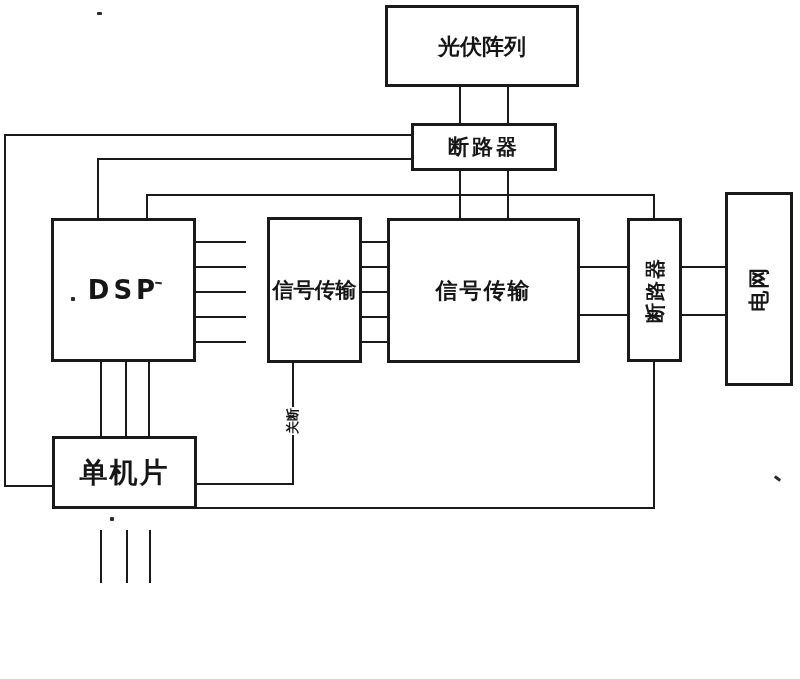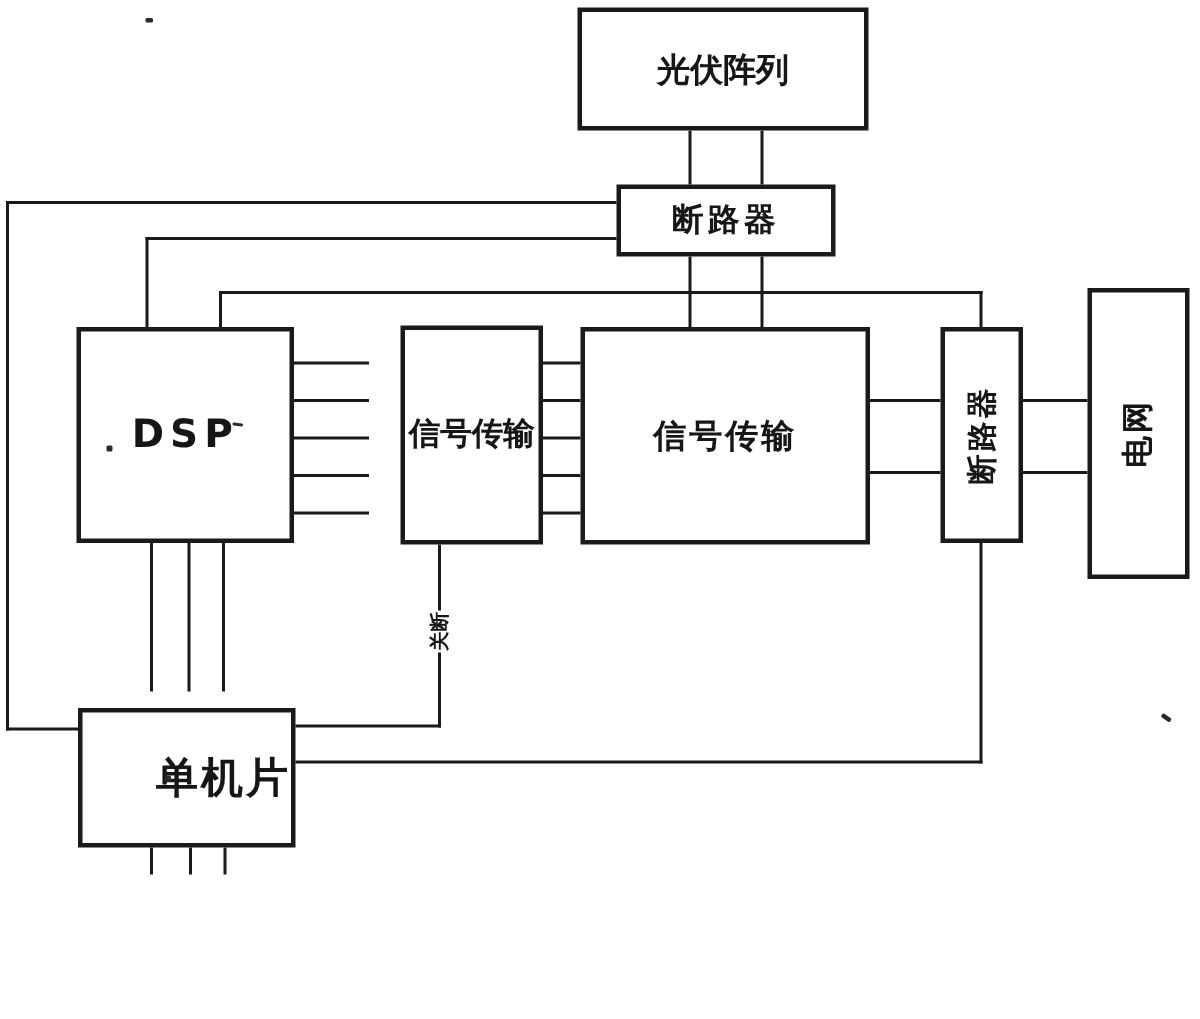--- a/index.html
+++ b/index.html
@@ -132,21 +132,21 @@
   </div>
 
   <div class="block vert" style="left:627px; top:218px; width:55px; height:144px;">
     <span class="lbl" style="font-size:20px;">断路器</span>
   </div>
 
   <div class="block vert" style="left:725px; top:192px; width:68px; height:194px;">
     <span class="lbl" style="font-size:21px;">电网</span>
   </div>
 
-  <div class="block hand" style="left:52px; top:472px; width:145px; height:93px;justify-content:flex-end;">
+  <div class="block hand" style="left:52px; top:436px; width:145px; height:73px;">
     <span class="lbl" style="font-size:28px; letter-spacing:2px;">单机片</span>
   </div>
 
 
   <div class="edge-label" style="left:274px; top:395px; width:38px; height:52px;">
     <span>关断</span>
   </div>
 
   <div class="speck" style="left:97px; top:12px; width:5px; height:3px;"></div>
   <div class="speck" style="left:71px; top:297px; width:4px; height:4px;"></div>

